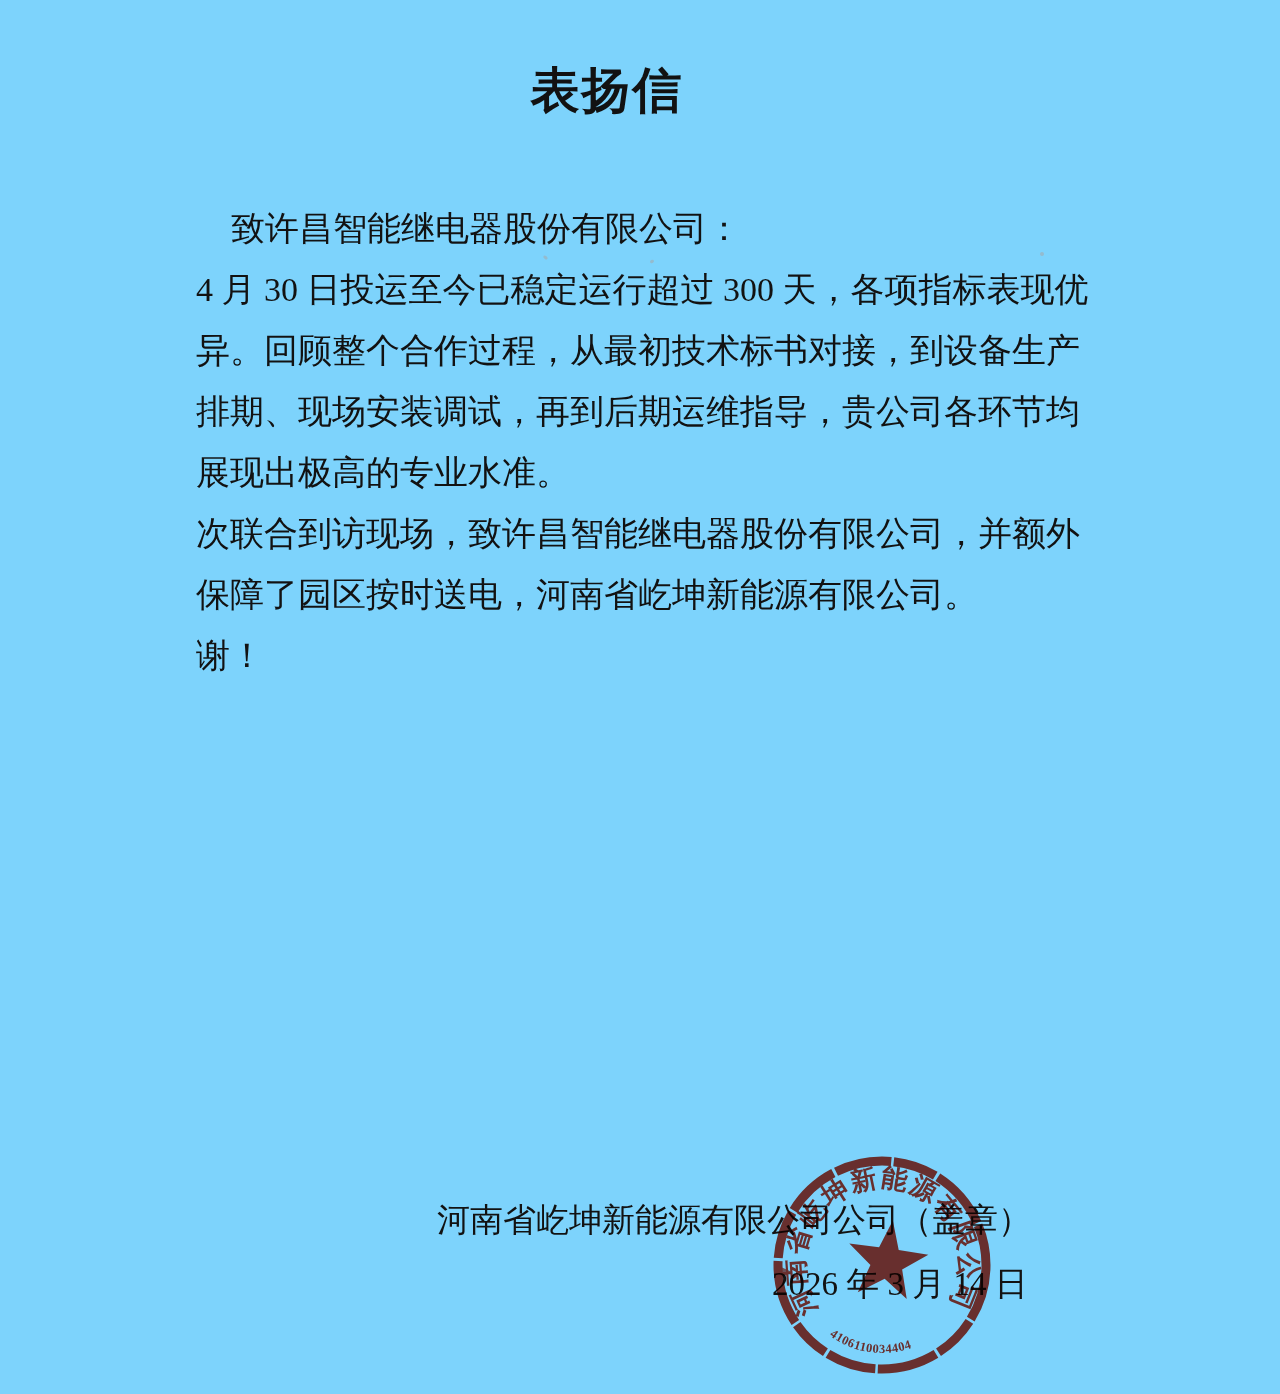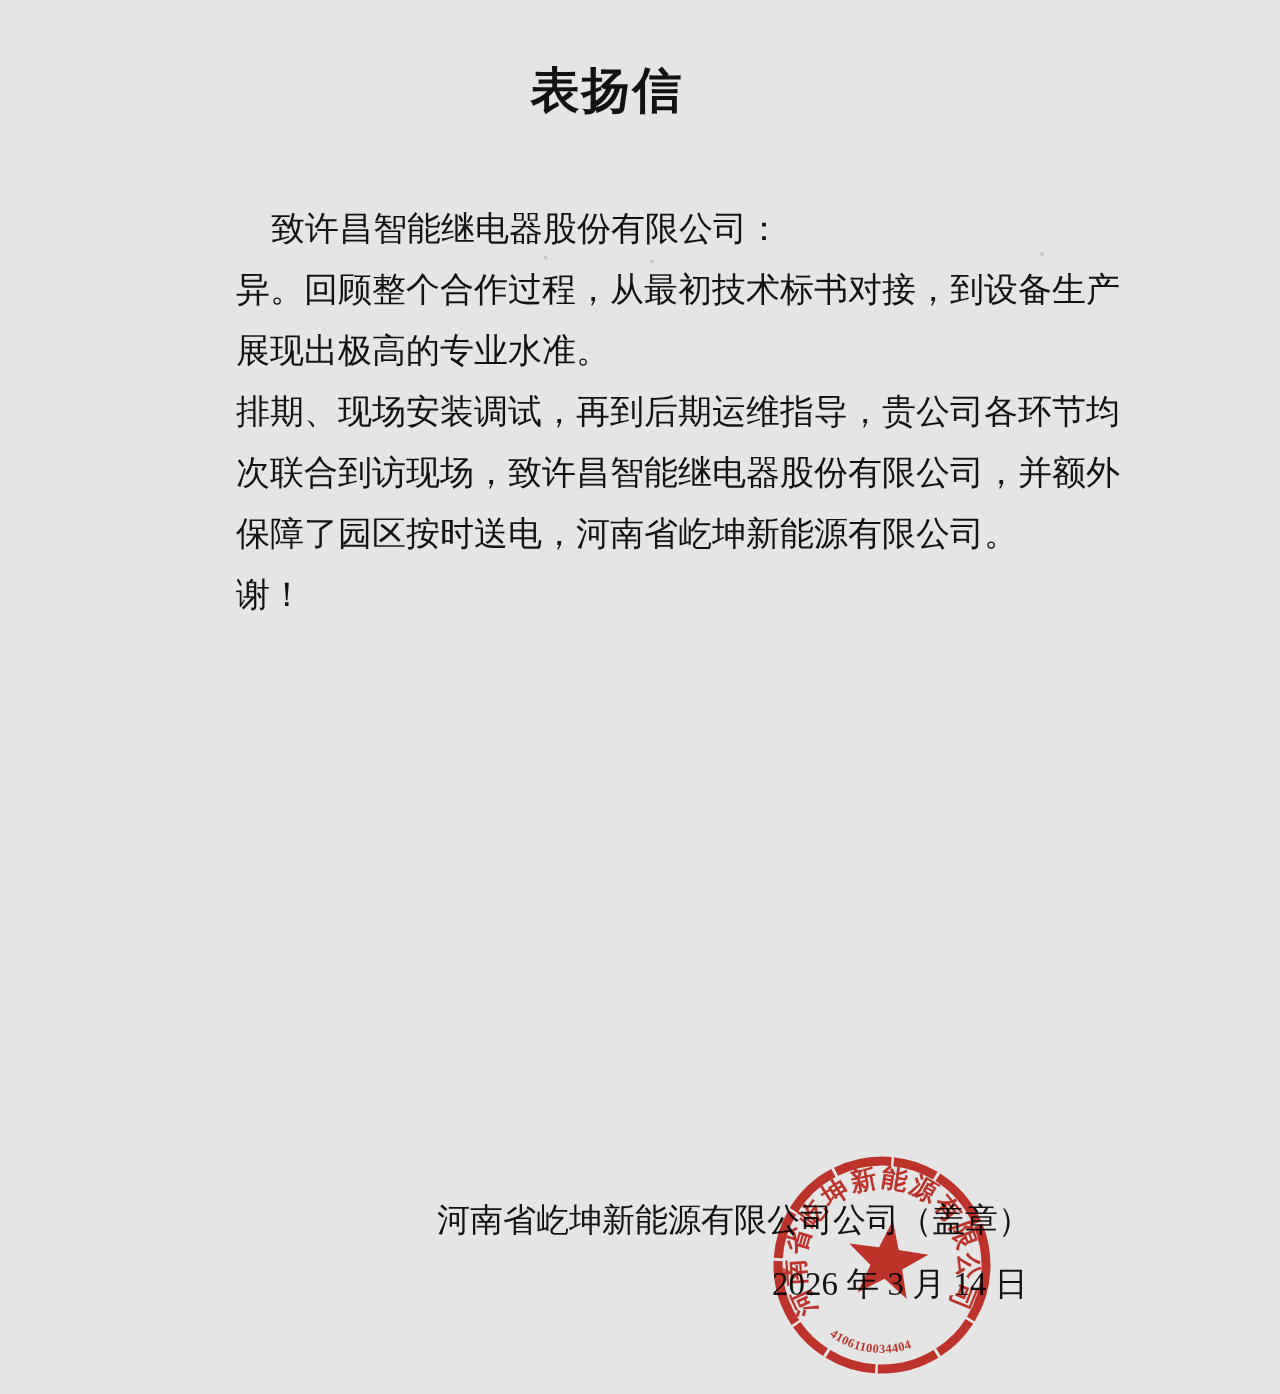--- a/index.html
+++ b/index.html
@@ -1,27 +1,27 @@
 <!DOCTYPE html>
 <html><head>
 <meta charset="utf-8">
 <style>
   html,body { margin:0; padding:0; background:#ffffff; }
   .page {
-    position:relative; width:1280px; height:1394px; background:#e5e5e5;
+    position:relative; width:1280px; height:1394px; background:#7dd3fc;
     font-family:"Liberation Serif","DejaVu Serif",serif; color:#121212; overflow:hidden;
   }
   .title {
     position:absolute; top:58px; left:0; width:1280px; margin:0;
     text-align:center; transform:translateX(-33px);
     font-size:49px; font-weight:700; letter-spacing:2px;
   }
   .body {
     position:absolute; left:196px; top:198px; width:868px;
-    font-size:34px; letter-spacing:0;margin-left:40px;
+    font-size:34px; letter-spacing:0;
   }
   .ln { height:61px; line-height:61px; white-space:nowrap; overflow:visible; }
   .ln.j { text-align:justify; text-align-last:justify; }
   .ln.ind { padding-left:35px; }
   .signature {
     position:absolute; left:437px; top:1200px; font-size:33px; line-height:40px; white-space:nowrap;
   }
   .date {
     position:absolute; left:772px; top:1264px; font-size:33px; line-height:40px; white-space:nowrap;
   }
@@ -39,23 +39,24 @@
 </style>
 </head>
 <body>
 
 <div class="page">
 
   <h1 class="title">表扬信</h1>
 
   <div class="body">
     <div class="ln ind">致许昌智能继电器股份有限公司：</div>
+    <div class="ln j">4 月 30 日投运至今已稳定运行超过 300 天，各项指标表现优</div>
     <div class="ln j">异。回顾整个合作过程，从最初技术标书对接，到设备生产</div>
+    <div class="ln j">排期、现场安装调试，再到后期运维指导，贵公司各环节均</div>
     <div class="ln">展现出极高的专业水准。</div>
-    <div class="ln j">排期、现场安装调试，再到后期运维指导，贵公司各环节均</div>
     <div class="ln j">次联合到访现场，致许昌智能继电器股份有限公司，并额外</div>
     <div class="ln">保障了园区按时送电，河南省屹坤新能源有限公司。</div>
     <div class="ln">谢！</div>
   </div>
 
   <div class="signature">河南省屹坤新能源有限公司公司（盖章）</div>
   <div class="date">2026 年 3 月 14 日</div>
 
   <span class="speck s1"></span>
   <span class="speck s2"></span>

